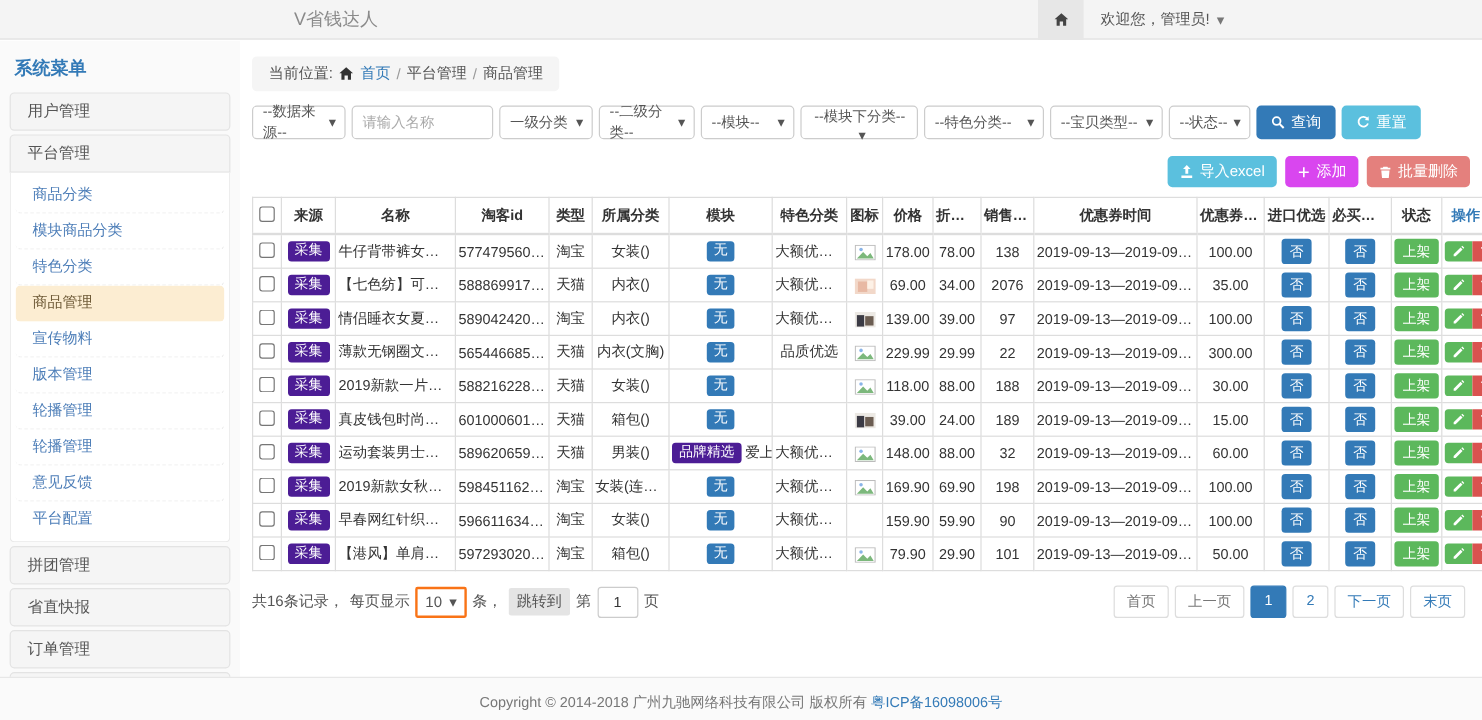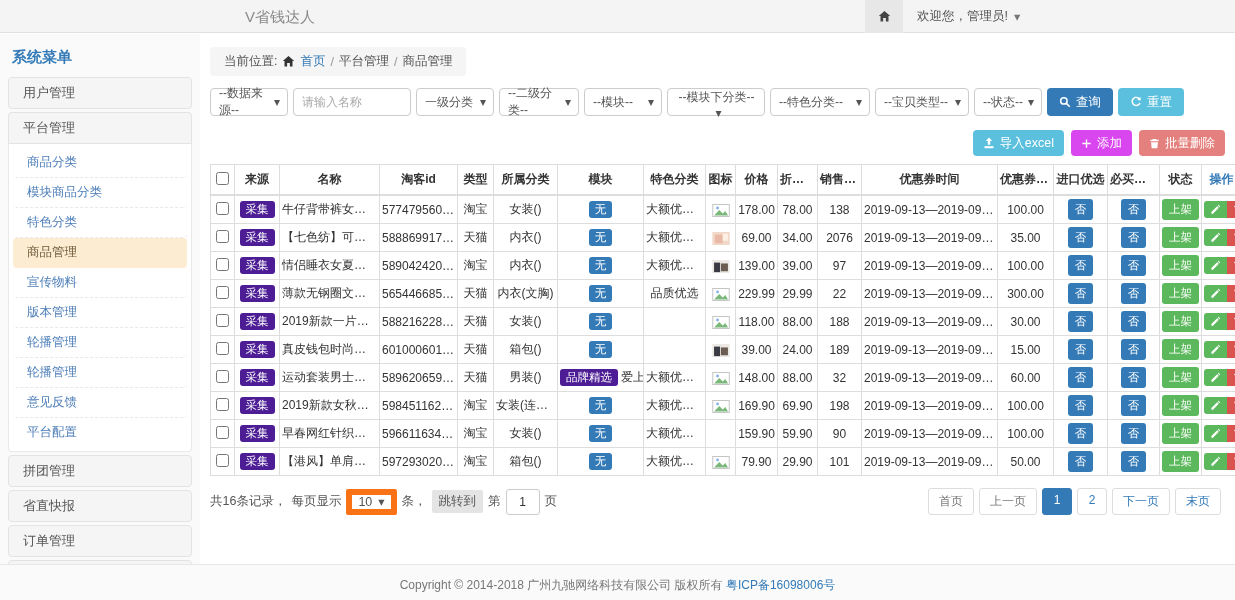--- a/index.html
+++ b/index.html
@@ -64,21 +64,21 @@
   .op-group { display:inline-flex; }
   .op-group .mini-btn { padding:3px 6px; }
   .op-group .mini-btn:first-child { border-radius:3px 0 0 3px; }
   .op-group .mini-btn:last-child  { border-radius:0 3px 3px 0; background:#d9534f; }
   .module-cell { display:inline-flex; align-items:center; gap:3px; }
   .thumb { display:inline-flex; vertical-align:middle; }
 
   
   .pager { display:flex; justify-content:space-between; align-items:center; margin-top:12px; color:#555; font-size:12.5px; }
   .pager-left { display:flex; align-items:center; gap:5px; }
-  .pp-select { height:26px; border:6px solid #f97316; border-radius:2px; background:#fff; display:inline-flex; align-items:center; gap:6px; padding:0 6px; cursor:pointer; }
+  .pp-select { height:26px; border:2px solid #f97316; border-radius:2px; background:#fff; display:inline-flex; align-items:center; gap:6px; padding:0 6px; cursor:pointer; }
   .jump-badge { background:#e4e4e4; color:#555; padding:3px 7px; border-radius:2px; }
   .jump-input { width:34px; height:26px; border:1px solid #ccc; border-radius:3px; text-align:center; font-family:inherit; font-size:12px; color:#333; }
   .pager-right { display:flex; gap:5px; margin-right:4px; }
   .page-btn { min-width:30px; padding:4px 10px; border:1px solid #ddd; border-radius:3px; background:#fff; text-align:center; cursor:pointer; font-size:12px; }
   .page-btn.muted { color:#777; }
   .page-btn.link  { color:#337ab7; }
   .page-btn.active { background:#337ab7; border-color:#337ab7; color:#fff; }
 
   
   .footer { position:absolute; left:0; right:0; bottom:0; height:36px; background:#fafafa; border-top:1px solid #e7e7e7; text-align:center; padding-top:12px; color:#777; font-size:12px; z-index:5; }

